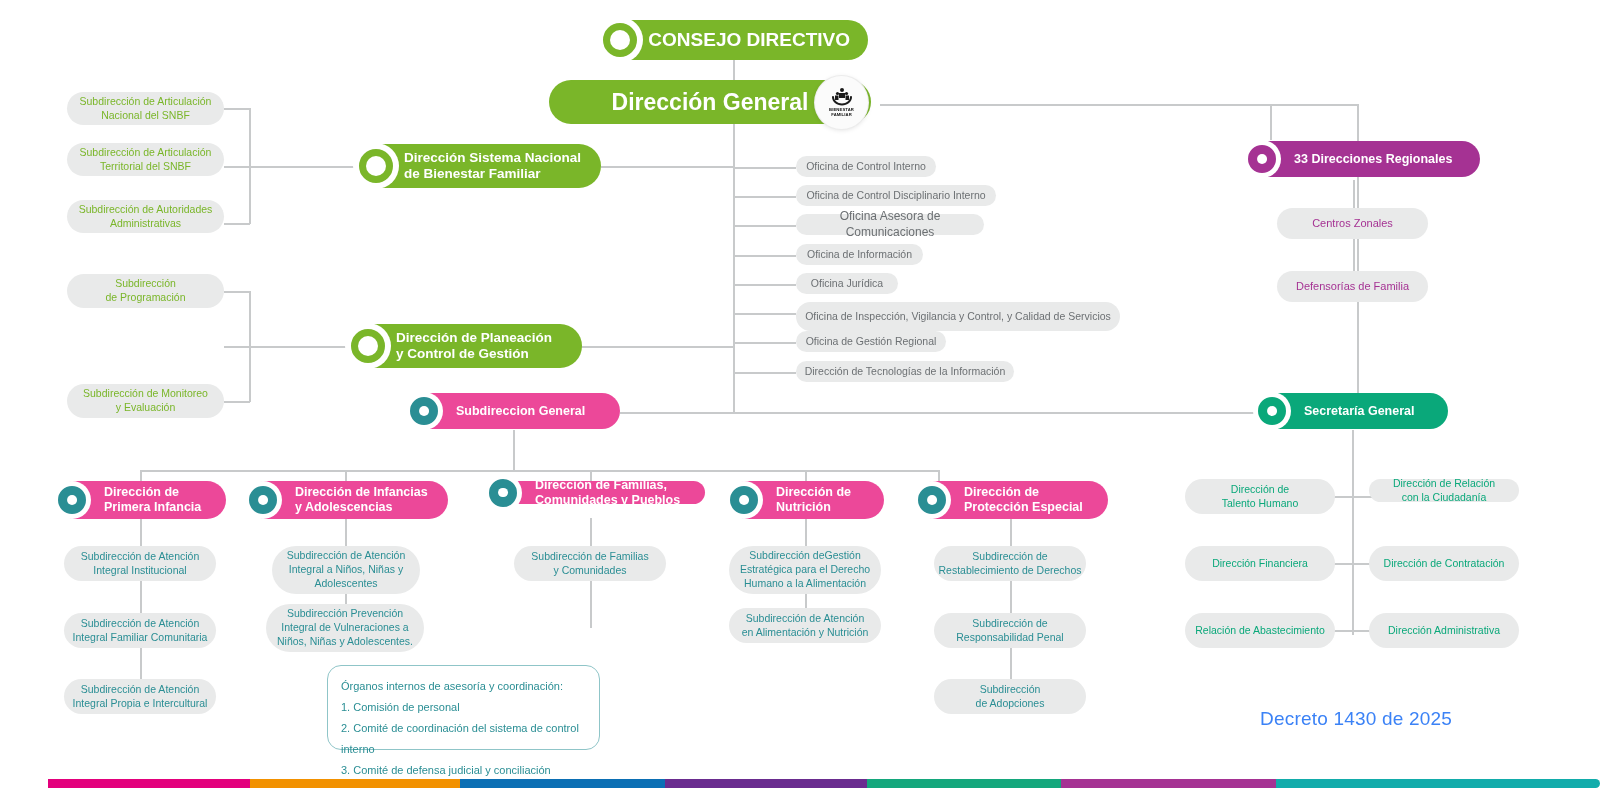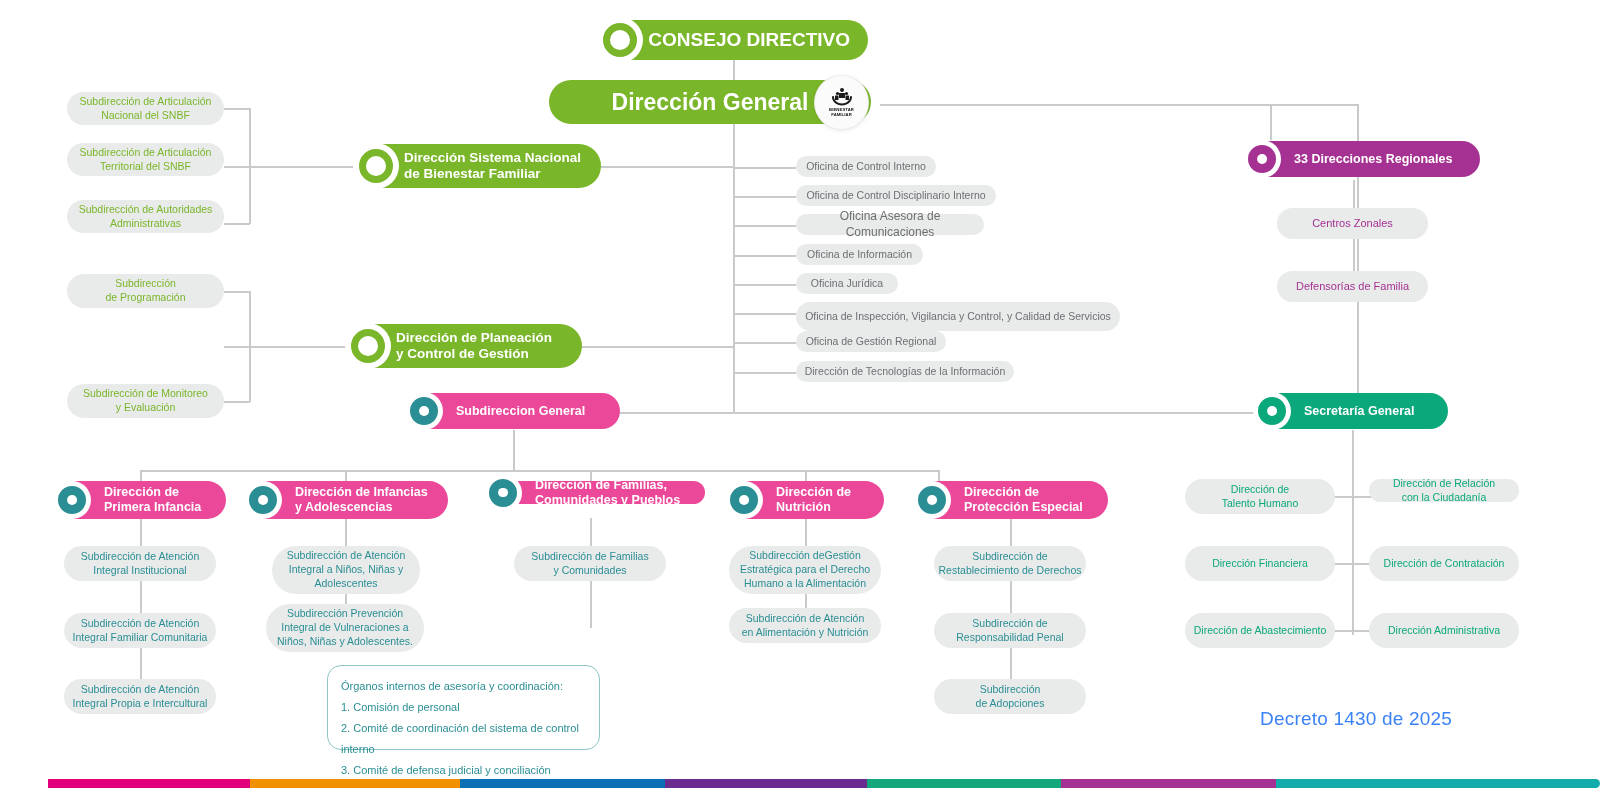--- a/index.html
+++ b/index.html
@@ -287,21 +287,21 @@
   <div class="node emerald sz-s" style="left:1256px;top:393px;width:192px;">
     <span class="ring">
         <i></i>
       </span>
     <span class="lbl">Secretaría General</span>
   </div>
 
   <div class="cap e" style="left:1185px;top:479px;width:150px;height:35px;font-size:10.5px;">Dirección de
 Talento Humano</div>
   <div class="cap e" style="left:1185px;top:546px;width:150px;height:35px;font-size:10.5px;">Dirección Financiera</div>
-  <div class="cap e" style="left:1185px;top:613px;width:150px;height:35px;font-size:10.5px;">Dirección de Abastecimiento</div>
+  <div class="cap e" style="left:1185px;top:613px;width:150px;height:35px;font-size:10.5px;">Relación de Abastecimiento</div>
 
   <div class="cap e" style="left:1369px;top:479px;width:150px;height:23px;font-size:10.5px;">Dirección de Relación
 con la Ciudadanía</div>
   <div class="cap e" style="left:1369px;top:546px;width:150px;height:35px;font-size:10.5px;">Dirección de Contratación</div>
   <div class="cap e" style="left:1369px;top:613px;width:150px;height:35px;font-size:10.5px;">Dirección Administrativa</div>
 
   <div class="node teal sz-s" style="left:56px;top:481px;width:170px;height:38px;">
     <span class="ring">
         <i></i>
       </span>

